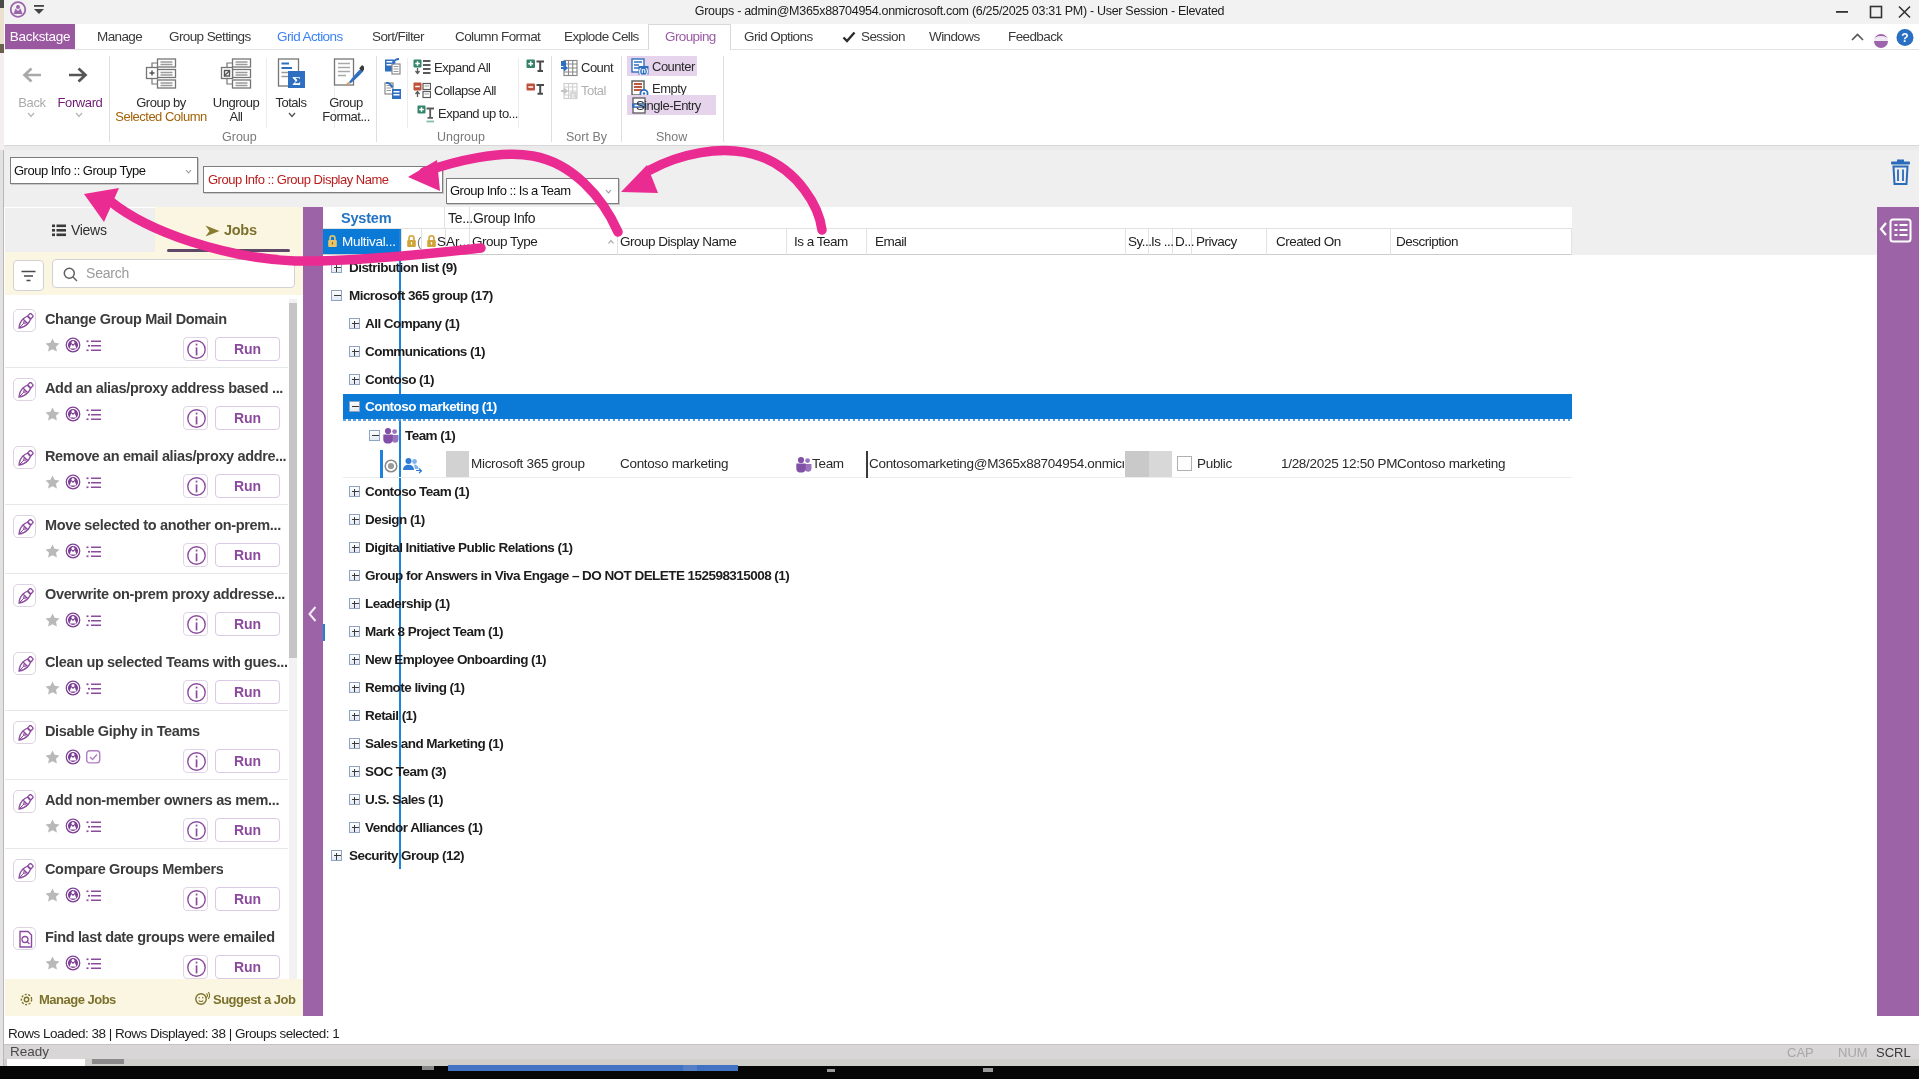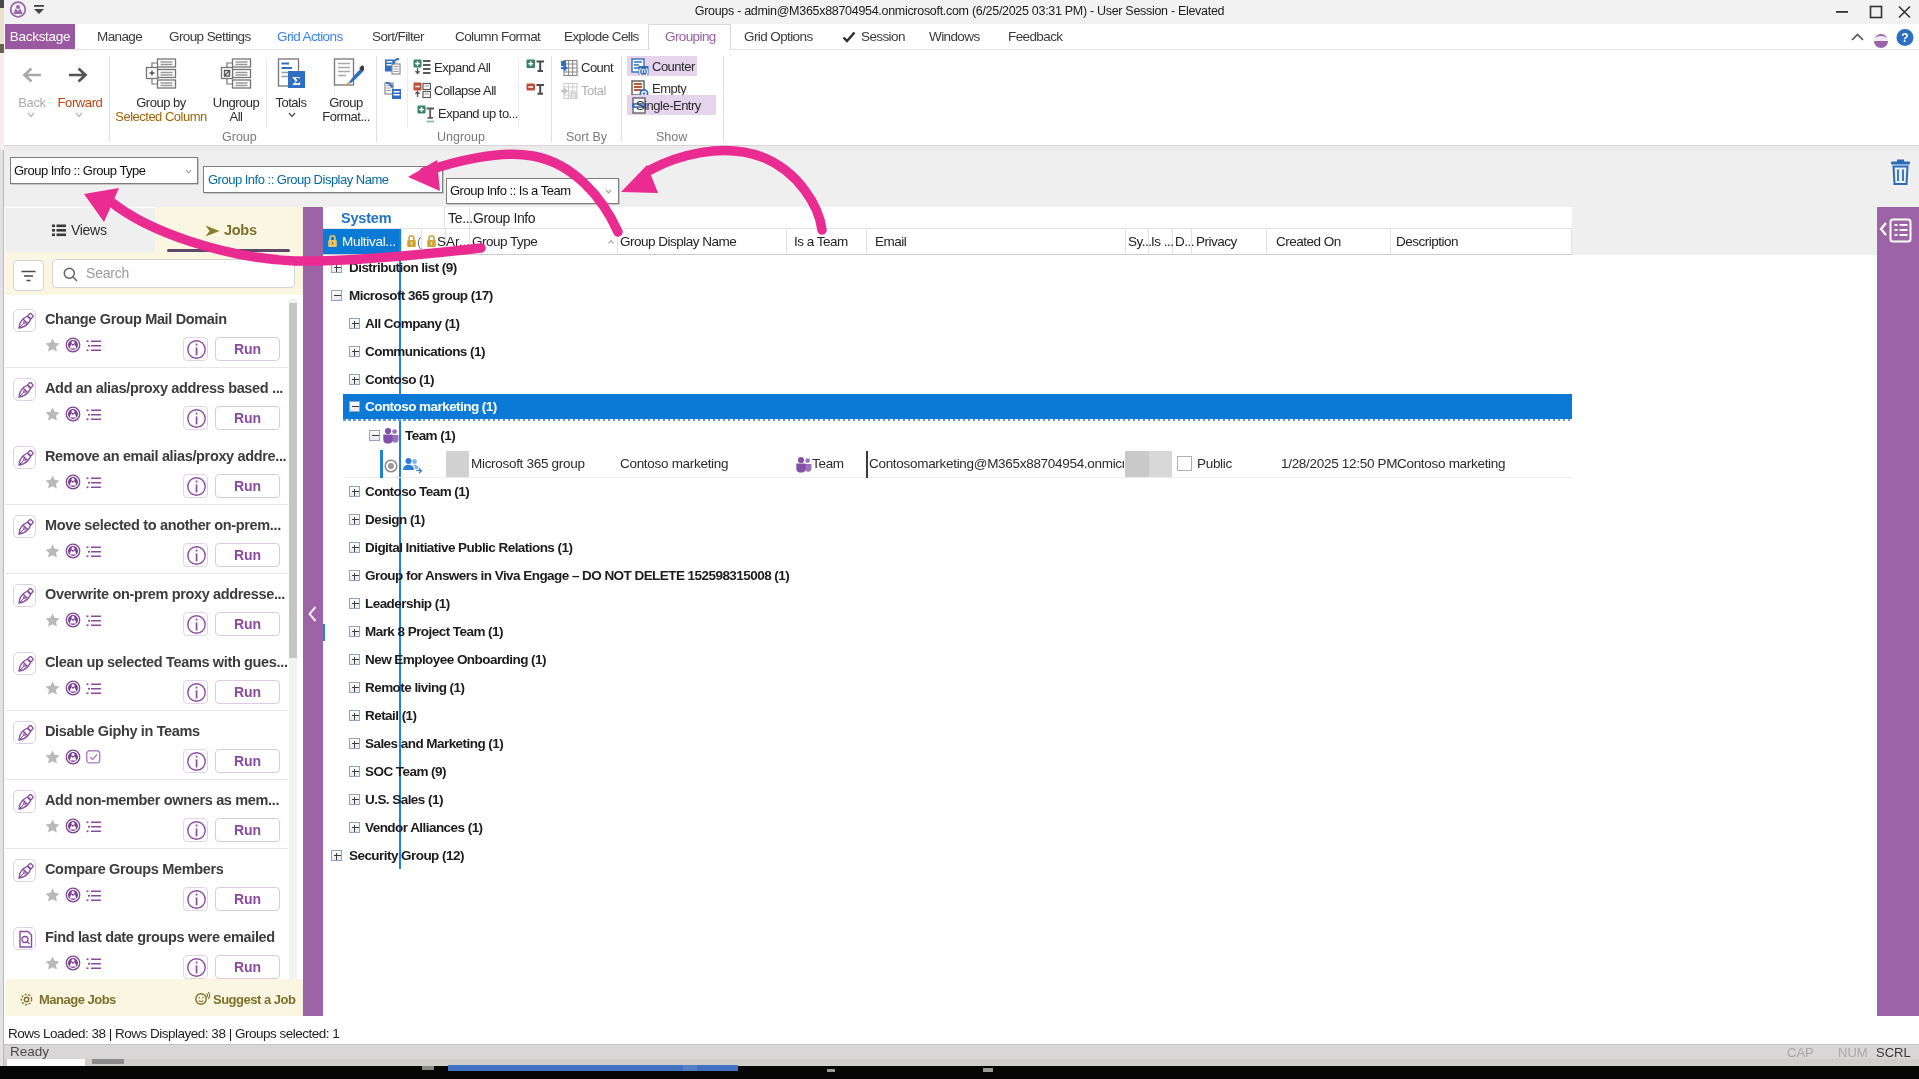--- a/index.html
+++ b/index.html
@@ -80,21 +80,21 @@
   <svg class="abs" style="left:22px;top:67px;" width="20" height="16" viewBox="0 0 20 16">
       <path d="M19 8 L2.5 8 M9.5 1.5 L2.5 8 L9.5 14.5" stroke="#a9a9a9" stroke-width="2.7" fill="none"></path>
     </svg>
   <div class="tx" style="left:12px;top:95px;width:40px;text-align:center;font-size:13px;letter-spacing:-0.4px;color:#ababab;">Back</div>
   <svg class="abs" style="left:26px;top:112px;" width="10" height="6" viewBox="0 0 10 6">
       <path d="M2 1 L5 4.5 L8 1" stroke="#b8b8b8" stroke-width="1.4" fill="none"></path>
     </svg>
   <svg class="abs" style="left:68px;top:67px;" width="20" height="16" viewBox="0 0 20 16">
       <path d="M1 8 L17.5 8 M10.5 1.5 L17.5 8 L10.5 14.5" stroke="#555" stroke-width="2.7" fill="none"></path>
     </svg>
-  <div class="tx" style="left:55px;top:95px;width:50px;text-align:center;font-size:13px;letter-spacing:-0.4px;color:#c2410c;">Forward</div>
+  <div class="tx" style="left:55px;top:95px;width:50px;text-align:center;font-size:13px;letter-spacing:-0.4px;color:#701a75;">Forward</div>
   <svg class="abs" style="left:74px;top:112px;" width="10" height="6" viewBox="0 0 10 6">
       <path d="M2 1 L5 4.5 L8 1" stroke="#b8b8b8" stroke-width="1.4" fill="none"></path>
     </svg>
 
   <svg class="abs" style="left:145px;top:57px;" width="33" height="33" viewBox="0 0 33 33">
     <g stroke="#757575" stroke-width="1.3" fill="none">
       <rect x="12.5" y="2" width="18" height="8"></rect>
         <rect x="12.5" y="12.5" width="18" height="8"></rect>
         <rect x="12.5" y="23" width="18" height="8"></rect>
       <path d="M12.5 6 L7 6 L7 27 L12.5 27" stroke-width="1.2"></path>
@@ -257,21 +257,21 @@
 </div>
 
 <div class="abs" style="left:0;top:150px;width:1919px;height:57px;background:#f0efef;"></div>
 <div id="chips">
   <div class="abs" style="left:10px;top:157px;width:188px;height:27px;background:#fff;border:1px solid #7d7d7d;box-shadow:1px 1px 0 #c8c8c8;"></div>
   <div class="tx" style="left:14px;top:157px;font-size:13px;letter-spacing:-0.5px;color:#111;line-height:27px;">Group Info :: Group Type</div>
   <svg class="abs" style="left:185px;top:169px;" width="7" height="5" viewBox="0 0 7 5">
       <path d="M1 1 L3.5 3.8 L6 1" stroke="#9a9a9a" stroke-width="1.1" fill="none"></path>
     </svg>
   <div class="abs" style="left:203px;top:166px;width:240px;height:27px;background:#fff;border:1px solid #7d7d7d;box-shadow:1px 1px 0 #c8c8c8;"></div>
-  <div class="tx" style="left:208px;top:166px;font-size:13px;letter-spacing:-0.5px;color:#0369a1;line-height:27px;">Group Info :: Group Display Name</div>
+  <div class="tx" style="left:208px;top:166px;font-size:13px;letter-spacing:-0.5px;color:#b91c1c;line-height:27px;">Group Info :: Group Display Name</div>
   <svg class="abs" style="left:430px;top:178px;" width="7" height="5" viewBox="0 0 7 5">
       <path d="M1 1 L3.5 3.8 L6 1" stroke="#9a9a9a" stroke-width="1.1" fill="none"></path>
     </svg>
   <div class="abs" style="left:446px;top:178px;width:173px;height:26px;background:#fff;border:1px solid #7d7d7d;box-shadow:1px 1px 0 #c8c8c8;"></div>
   <div class="tx" style="left:450px;top:178px;font-size:13px;letter-spacing:-0.5px;color:#111;line-height:26px;">Group Info :: Is a Team</div>
   <svg class="abs" style="left:605px;top:189px;" width="7" height="5" viewBox="0 0 7 5">
       <path d="M1 1 L3.5 3.8 L6 1" stroke="#9a9a9a" stroke-width="1.1" fill="none"></path>
     </svg>
 
   <svg class="abs" style="left:1889px;top:159px;" width="23" height="27" viewBox="0 0 23 27">
@@ -855,21 +855,21 @@
     <div class="abs" style="left:352px;top:714.8px;width:7px;height:1.5px;background:#3a3a3a;"></div>
     <div class="abs" style="left:353.75px;top:713px;width:1.5px;height:7px;background:#3a3a3a;"></div>
 <div class="tx" style="left:365px;top:702px;font-size:13.5px;letter-spacing:-0.55px;font-weight:bold;color:#1c1c1c;line-height:28px;">Retail (1)</div>
 <div class="abs" style="left:349px;top:738px;width:11px;height:11px;background:linear-gradient(#fdfdfd,#e4e9f2);border:1px solid #8ea4c2;"></div>
     <div class="abs" style="left:352px;top:742.8px;width:7px;height:1.5px;background:#3a3a3a;"></div>
     <div class="abs" style="left:353.75px;top:741px;width:1.5px;height:7px;background:#3a3a3a;"></div>
 <div class="tx" style="left:365px;top:730px;font-size:13.5px;letter-spacing:-0.55px;font-weight:bold;color:#1c1c1c;line-height:28px;">Sales and Marketing (1)</div>
 <div class="abs" style="left:349px;top:766px;width:11px;height:11px;background:linear-gradient(#fdfdfd,#e4e9f2);border:1px solid #8ea4c2;"></div>
     <div class="abs" style="left:352px;top:770.8px;width:7px;height:1.5px;background:#3a3a3a;"></div>
     <div class="abs" style="left:353.75px;top:769px;width:1.5px;height:7px;background:#3a3a3a;"></div>
-<div class="tx" style="left:365px;top:758px;font-size:13.5px;letter-spacing:-0.55px;font-weight:bold;color:#1c1c1c;line-height:28px;">SOC Team (9)</div>
+<div class="tx" style="left:365px;top:758px;font-size:13.5px;letter-spacing:-0.55px;font-weight:bold;color:#1c1c1c;line-height:28px;">SOC Team (3)</div>
 <div class="abs" style="left:349px;top:794px;width:11px;height:11px;background:linear-gradient(#fdfdfd,#e4e9f2);border:1px solid #8ea4c2;"></div>
     <div class="abs" style="left:352px;top:798.8px;width:7px;height:1.5px;background:#3a3a3a;"></div>
     <div class="abs" style="left:353.75px;top:797px;width:1.5px;height:7px;background:#3a3a3a;"></div>
 <div class="tx" style="left:365px;top:786px;font-size:13.5px;letter-spacing:-0.55px;font-weight:bold;color:#1c1c1c;line-height:28px;">U.S. Sales (1)</div>
 <div class="abs" style="left:349px;top:822px;width:11px;height:11px;background:linear-gradient(#fdfdfd,#e4e9f2);border:1px solid #8ea4c2;"></div>
     <div class="abs" style="left:352px;top:826.8px;width:7px;height:1.5px;background:#3a3a3a;"></div>
     <div class="abs" style="left:353.75px;top:825px;width:1.5px;height:7px;background:#3a3a3a;"></div>
 <div class="tx" style="left:365px;top:814px;font-size:13.5px;letter-spacing:-0.55px;font-weight:bold;color:#1c1c1c;line-height:28px;">Vendor Alliances (1)</div>
 <div class="abs" style="left:331px;top:850px;width:11px;height:11px;background:linear-gradient(#fdfdfd,#e4e9f2);border:1px solid #8ea4c2;"></div>
     <div class="abs" style="left:334px;top:854.8px;width:7px;height:1.5px;background:#3a3a3a;"></div>

